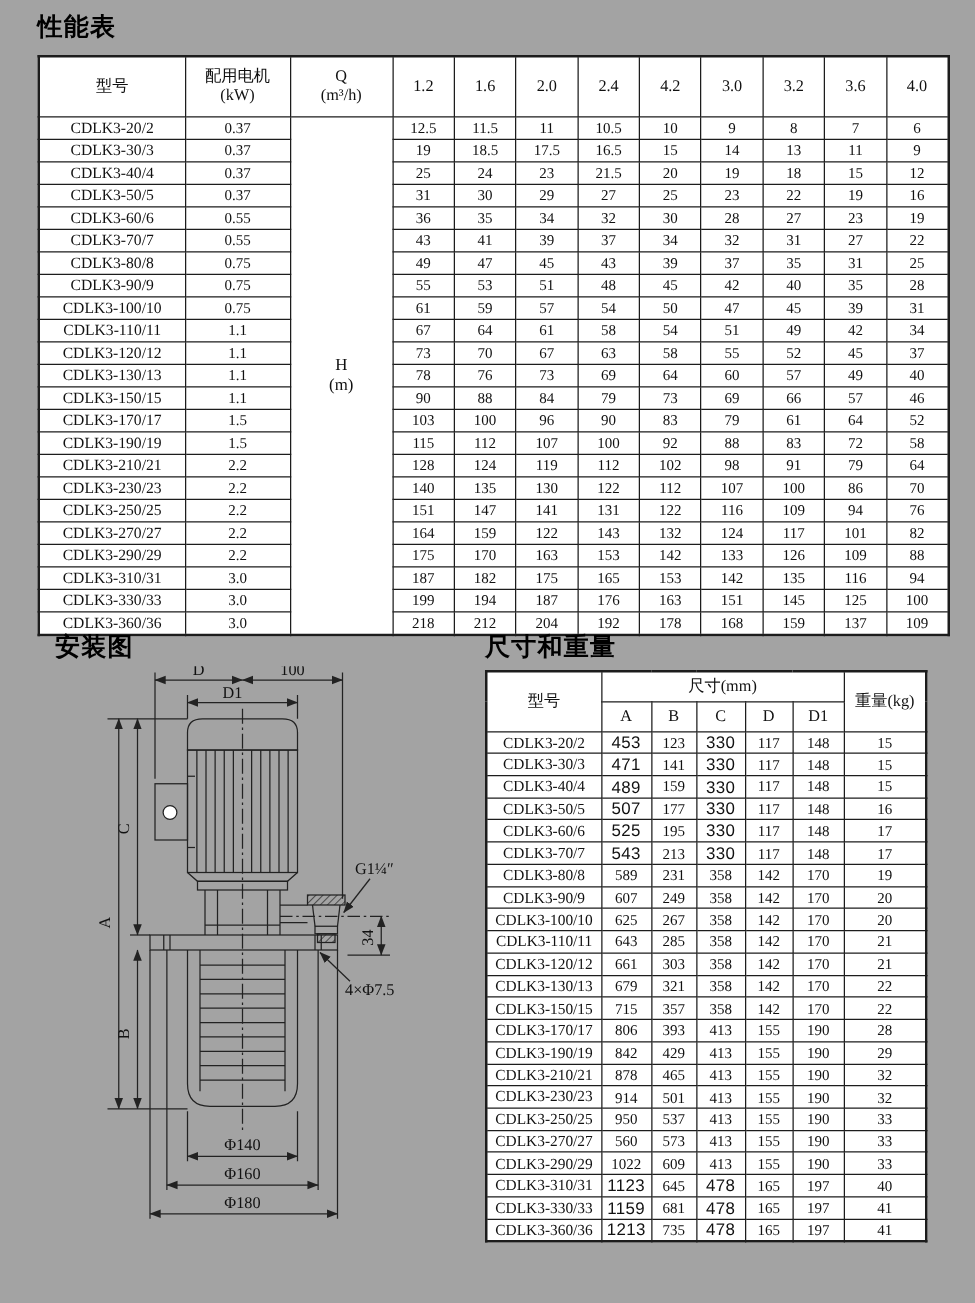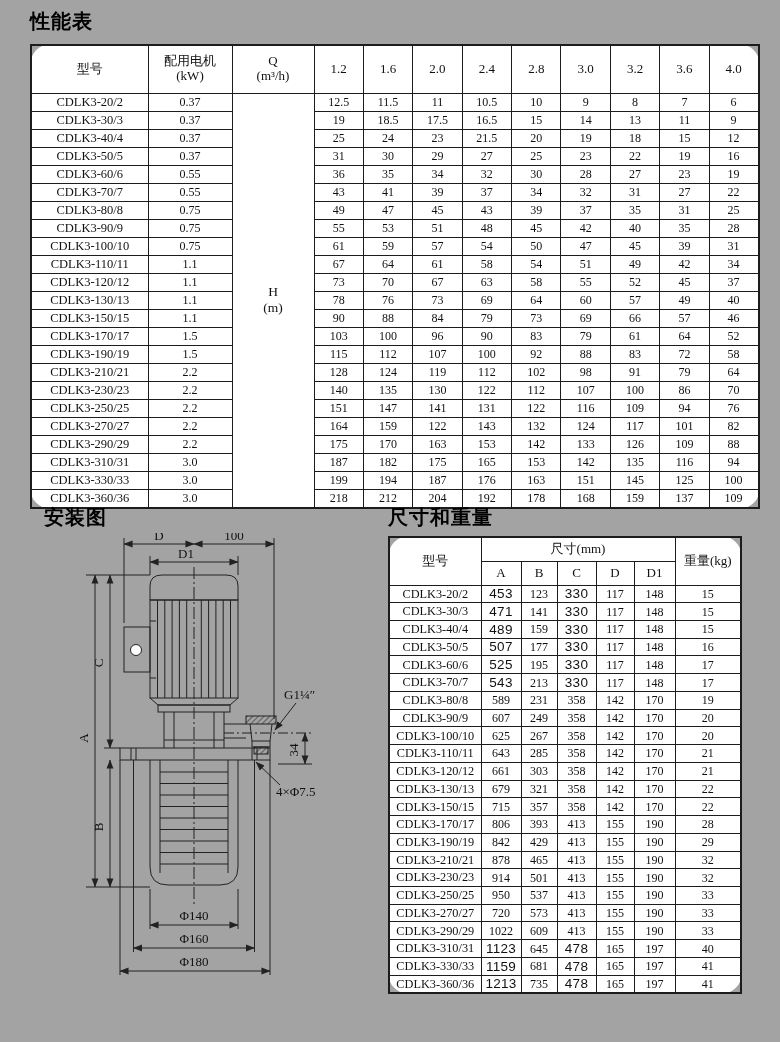--- a/index.html
+++ b/index.html
@@ -7,21 +7,21 @@
     position:relative;width:780px;height:1042px;background:#a3a3a3;
     font-family:"Liberation Serif",serif;color:#111;overflow:hidden;padding-left:32px;
   }
   .sec-title{
     position:absolute;margin:0;font-family:"Liberation Sans",sans-serif;
     font-weight:bold;font-size:20px;color:#000;letter-spacing:1px;
   }
   #title-perf{left:30px;top:8px;}
   #title-install{left:44px;top:504px;}
   #title-dims{left:388px;top:504px;}
-  table{border-collapse:collapse;table-layout:fixed;background:#fff;border-radius:21px;}
+  table{border-collapse:collapse;table-layout:fixed;background:#fff;}
   td,th{
     border:1px solid #1c1c1c;text-align:center;vertical-align:middle;
     font-weight:normal;padding:0;white-space:nowrap;overflow:hidden;
   }
   .perf{position:absolute;left:30px;top:44px;width:728px;border:2px solid #1c1c1c;}
   .perf thead tr{height:48px;}
   .perf th{font-size:13px;line-height:1.15;}
   .perf tbody td{height:17px;font-size:12px;line-height:1;}
   .perf td.model-cell{font-size:12.5px;}
   .perf td.head-span-cell{font-size:13.5px;line-height:1.2;}
@@ -70,21 +70,21 @@
             <div>(kW)</div>
           </th>
           <th>
             <div>Q</div>
             <div>(m³/h)</div>
           </th>
           <th>1.2</th>
           <th>1.6</th>
           <th>2.0</th>
           <th>2.4</th>
-          <th>2.8</th>
+          <th>4.2</th>
           <th>3.0</th>
           <th>3.2</th>
           <th>3.6</th>
           <th>4.0</th>
         </tr>
       </thead>
     <tbody>
         <tr>
           <td class="model-cell">CDLK3-20/2</td>
           <td>0.37</td>
@@ -697,21 +697,21 @@
           <td class="model-cell">CDLK3-250/25</td>
           <td>950</td>
           <td>537</td>
           <td>413</td>
           <td>155</td>
           <td>190</td>
           <td>33</td>
         </tr>
         <tr>
           <td class="model-cell">CDLK3-270/27</td>
-          <td>720</td>
+          <td>560</td>
           <td>573</td>
           <td>413</td>
           <td>155</td>
           <td>190</td>
           <td>33</td>
         </tr>
         <tr>
           <td class="model-cell">CDLK3-290/29</td>
           <td>1022</td>
           <td>609</td>

